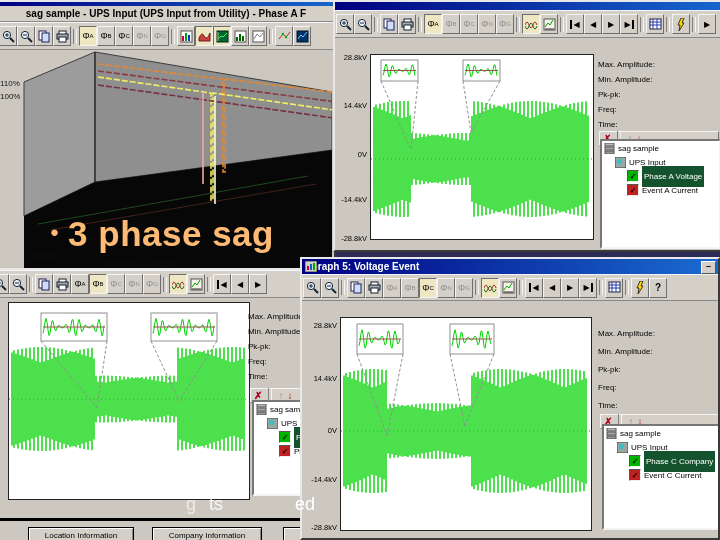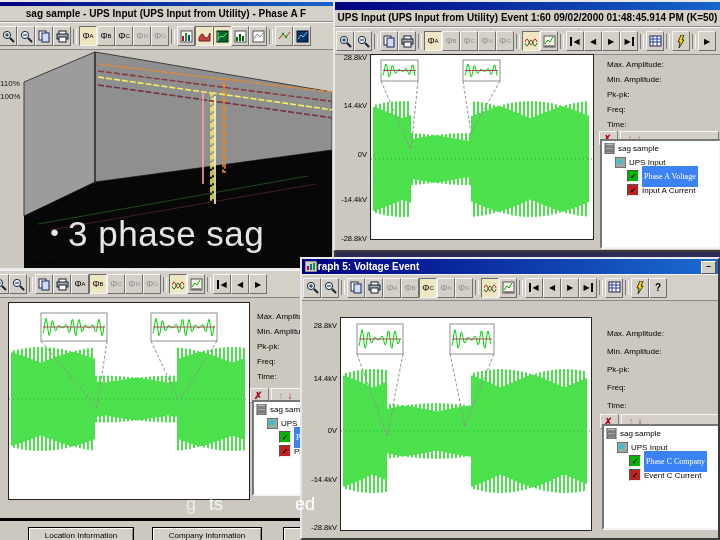--- a/index.html
+++ b/index.html
@@ -19,32 +19,32 @@
       border-color:#f4f4f4 #6e6e6e #6e6e6e #f4f4f4;background:#d4d0c8;display:flex;
       align-items:center;justify-content:center;font-size:9px;color:#000;position:relative;}
   .tb.pressed{border-color:#6e6e6e #f4f4f4 #f4f4f4 #6e6e6e;background:#efe6c2;}
   .tb.dis{color:#8f8f8f;}
   .tsep{flex:0 0 auto;width:2px;height:15px;border-left:1px solid #808080;
       border-right:1px solid #f4f4f4;margin:0 2px;}
   .tb sub{font-size:6px;line-height:4px;}
   .plot{position:absolute;background:#fff;border:1px solid #222;}
   .ylab{position:absolute;font-size:7.5px;color:#000;text-align:right;}
   .plabels{position:absolute;font-size:8px;color:#000;}
-  .plabels div{white-space:nowrap;overflow:hidden;margin-left:9px;}
+  .plabels div{white-space:nowrap;overflow:hidden;}
   .minibar{position:absolute;height:13px;background:#d4d0c8;border:1px solid;
       border-color:#f4f4f4 #777 #777 #f4f4f4;display:flex;align-items:center;
       font-size:10px;gap:4px;padding:0 3px;}
   .tree{position:absolute;background:#fff;border:2px solid;
       border-color:#777 #f4f4f4 #f4f4f4 #777;font-size:8px;overflow:hidden;}
   .trow{display:flex;align-items:center;height:14px;gap:3px;white-space:nowrap;}
   .cbox{width:10px;height:10px;flex:0 0 auto;border:1px solid;
       border-color:#555 #eee #eee #555;display:flex;align-items:center;justify-content:center;
       font-size:8px;font-weight:bold;color:#000;}
-  .sel{background:#3b82f6;color:#fff;padding:6px 2px;font-family:Liberation Serif, serif;}
-  .overlay-title{position:absolute;left:50px;top:214px;color:#e5e5e5;z-index:6;white-space:nowrap;}
+  .sel{background:#14532d;color:#fff;padding:6px 2px;}
+  .overlay-title{position:absolute;left:50px;top:214px;color:#fdba74;z-index:6;white-space:nowrap;font-weight:bold;}
   .overlay-title .b{font-size:15px;vertical-align:9px;margin-right:9px;}
   .overlay-title .t{font-size:35px;letter-spacing:.5px;}
   .frag{position:absolute;color:#fff;font-size:18px;z-index:7;}
   .stripbtn{position:absolute;top:6px;height:18px;background:#d4d0c8;border:1px solid #000;
       box-shadow:inset 1px 1px 0 #fff, inset -1px -1px 0 #888;font-size:8px;
       text-align:center;line-height:16px;white-space:nowrap;overflow:hidden;color:#000;}
   svg{display:block;}
 </style>
 </head>
 <body>
@@ -153,21 +153,20 @@
       <text x="2" y="40" font-size="8" fill="#111" font-family="Liberation Sans, sans-serif">110%</text>
       <text x="2" y="53" font-size="8" fill="#111" font-family="Liberation Sans, sans-serif">100%</text>
       <text x="30" y="173" font-size="8" fill="#111" font-family="Liberation Sans, sans-serif">0%</text>
       <text x="30" y="213" font-size="8" fill="#111" font-family="Liberation Sans, sans-serif">09/02/20</text>
       <text x="104" y="221" font-size="8" fill="#111" font-family="Liberation Sans, sans-serif">09/02/2000 14:52:53</text>
     </svg>
 </div>
 
 <div class="win" id="winB" style="left:333px;top:0;width:389px;height:252px;z-index:1">
   <div class="sliver" style="height:8px"></div>
-  <div class="cap" style="height:16px;line-height:16px">UPS Input (UPS Input from Utility) Event 1:60 09/02/2000 01:48:45.914 PM (K=50)</div>
   <div class="tools" style="height:24px">
       <span class="tb">
         <svg width="13" height="13" viewBox="0 0 13 13">
           <circle cx="5" cy="5" r="3.6" fill="#eef4ff" stroke="#123"></circle>
           <line x1="8" y1="8" x2="12" y2="12" stroke="#123" stroke-width="2"></line>
           <line x1="3" y1="5" x2="7" y2="5" stroke="#123"></line>
           <line x1="5" y1="3" x2="5" y2="7" stroke="#123"></line>
         </svg>
       </span>
       <span class="tb">
@@ -291,21 +290,21 @@
           <rect x="2" y="2" width="5" height="5" fill="#39c0c8"></rect>
         </svg>
         <span>UPS Input</span>
       </div>
       <div class="trow" style="padding-left:25px">
         <span class="cbox" style="background:#00b400">✓</span>
         <span class="sel">Phase A Voltage</span>
       </div>
       <div class="trow" style="padding-left:25px">
         <span class="cbox" style="background:#c02020">✓</span>
-        <span class="">Input A Current</span>
+        <span class="">Event A Current</span>
       </div>
     </div>
 </div>
 
 <div id="strip" style="position:absolute;left:0;top:519px;width:720px;height:21px;
      background:#ccc8c0;border-top:2px solid #111;z-index:2">
   <div class="stripbtn" style="left:28px;width:104px">Location Information</div>
   <div class="stripbtn" style="left:152px;width:108px">Company Information</div>
   <div class="stripbtn" style="left:283px;width:90px"></div>
 </div>

